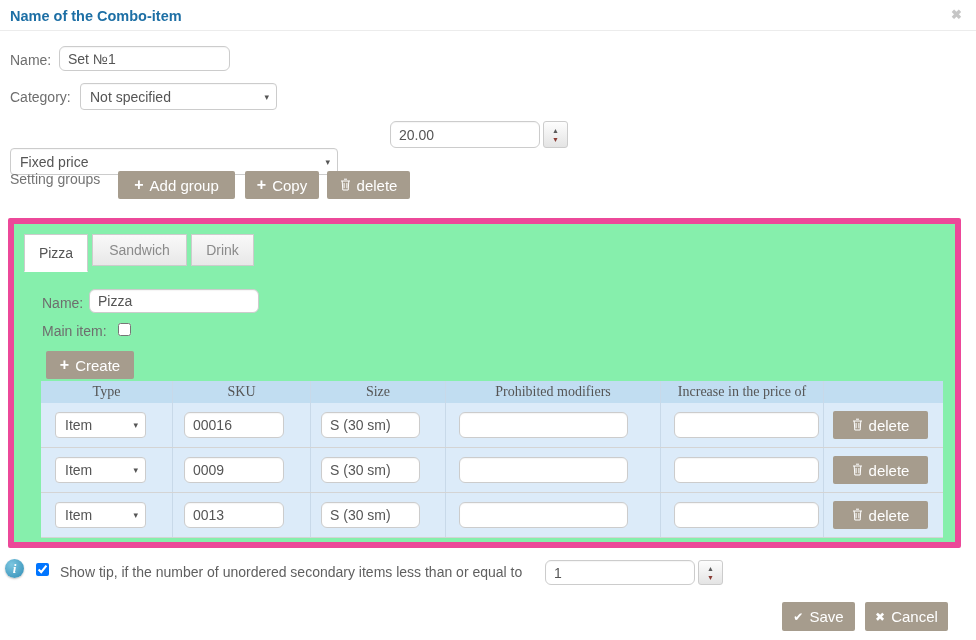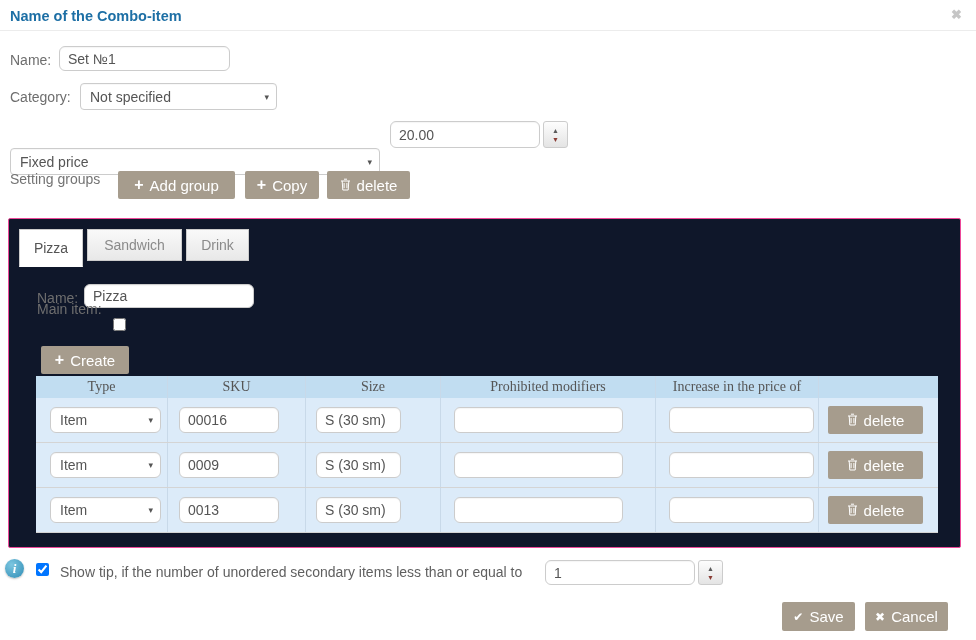--- a/index.html
+++ b/index.html
@@ -48,68 +48,68 @@
     cursor:pointer; white-space:nowrap;
   }
   .btn .plus { font-size:16px; font-weight:bold; line-height:1; }
   .btn .glyph { font-size:12px; line-height:1; }
 
   
   .f-name-lbl   { left:10px; top:52px; }
   .f-name-input { left:59px; top:46px; width:171px; height:25px; }
   .f-cat-lbl    { left:10px; top:89px; }
   .f-cat-sel    { left:80px; top:83px; width:197px; height:27px; }
-  .f-ptype-sel  { left:10px; top:121px; width:370px; height:27px; }
+  .f-ptype-sel  { left:10px; top:121px; width:328px; height:27px; }
   .f-price-in   { left:390px; top:121px; width:150px; height:27px; }
   .f-price-sp   { left:543px; top:121px; width:25px; height:27px; }
 
   .f-groups-lbl { left:10px; top:171px; }
   .btn-add    { left:118px; top:171px; width:117px; height:28px; }
   .btn-copy   { left:245px; top:171px; width:74px;  height:28px; }
   .btn-delgrp { left:327px; top:171px; width:83px;  height:28px; }
 
   
   .panel { left:8px; top:218px; width:953px; height:330px;
-           border:1px solid #ec4899; border-radius:2px; background:#0f172a; }
+           border:6px solid #ec4899; border-radius:2px; background:#86efac; }
 
   .tab {
     position:absolute; top:10px; height:32px;
     border:1px solid #ccc; background:linear-gradient(#f9f9f9,#e8e8e8);
     color:#8a8a8a; font-size:14px;
     display:flex; align-items:center; justify-content:center; cursor:pointer;
   }
   .tab.active { background:#fff; border-bottom:1px solid #fff; height:38px; color:#555; z-index:2; }
   .tab-0 { left:10px;  width:64px; }
   .tab-1 { left:78px;  width:95px; }
   .tab-2 { left:177px; width:63px; }
 
   .p-name-lbl   { left:28px; top:71px; }
   .p-name-input { left:75px; top:65px; width:170px; height:24px; }
-  .p-main-lbl   { left:28px; top:82px; }
+  .p-main-lbl   { left:28px; top:99px; }
   .p-main-cb    { left:104px; top:99px; width:13px; height:13px; }
   .btn-create   { left:32px; top:127px; width:88px; height:28px; }
 
   
   .tbl { left:27px; top:157px; width:902px; }
   .thead { display:flex; height:22px; background:#c1ddf1; }
   .thead .cell { display:flex; align-items:center; justify-content:center;
                  font-size:14px; color:#555; border-right:1px solid #c8d9e9;font-family:Liberation Serif, serif; }
   .thead .cell:last-child { border-right:none; }
   .trow { display:flex; height:45px; background:#dcebf9; border-bottom:1px solid #d4d4d4; }
   .trow:first-of-type { border-top:1px solid #f2f8fd; }
   .trow .cell { display:flex; align-items:center; border-right:1px solid #c8d9e9; }
   .trow .cell:last-child { border-right:none; }
   .c0 { width:132px; } .c1 { width:138px; } .c2 { width:135px; }
   .c3 { width:215px; } .c4 { width:163px; } .c5 { width:119px; }
   .trow .c0 { padding-left:14px; } .trow .c1 { padding-left:11px; }
   .trow .c2 { padding-left:10px; } .trow .c3 { padding-left:13px; }
   .trow .c4 { padding-left:13px; } .trow .c5 { padding-left:9px; }
-  .row-sel   { width:111px;  height:26px;border-radius:6px; }
+  .row-sel   { width:91px;  height:26px; }
   .row-sku   { width:100px; height:26px; }
-  .row-size  { width:85px;  height:26px; }
+  .row-size  { width:99px;  height:26px; }
   .row-proh  { width:169px; height:26px; }
   .row-incr  { width:145px; height:26px; }
   .btn-rowdel { width:95px; height:28px; }
 
   
   .info-icon {
     left:5px; top:559px; width:19px; height:19px; border-radius:50%;
     background:radial-gradient(circle at 35% 30%, #7cc6e0, #2f8cb5);
     color:#fff; font-family:"Liberation Serif", serif; font-style:italic; font-weight:bold;
     font-size:13px; display:flex; align-items:center; justify-content:center;

